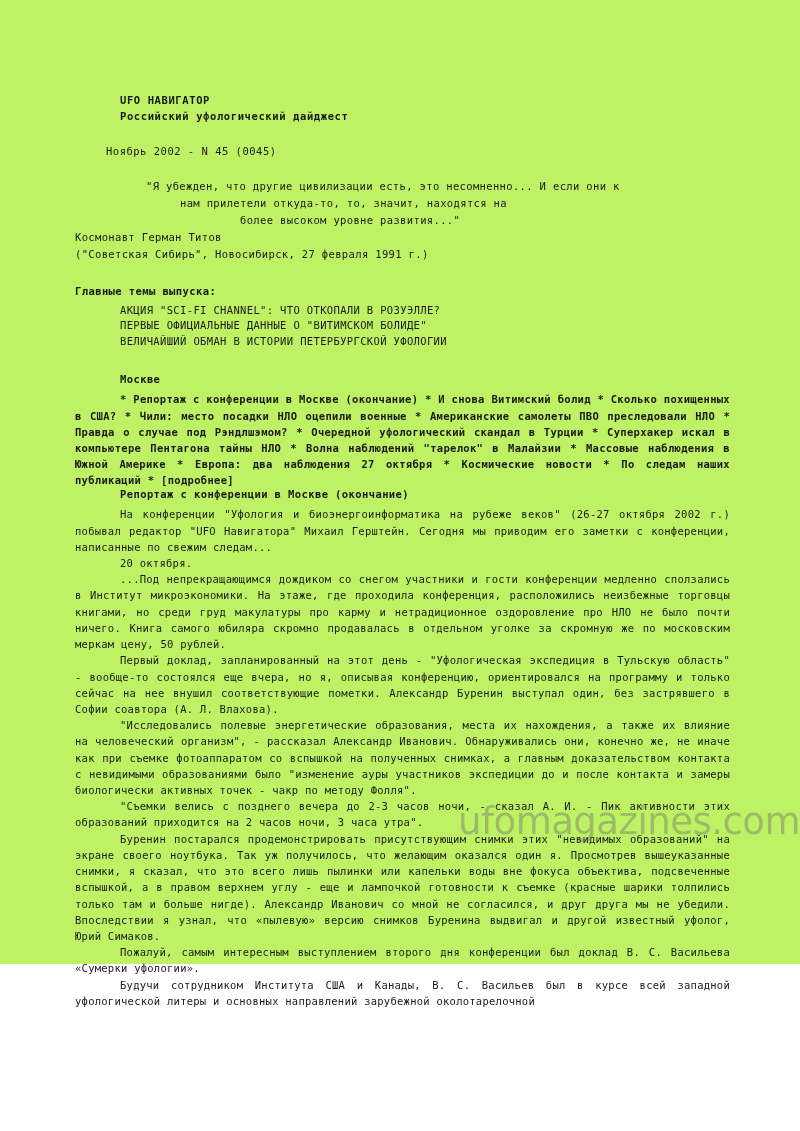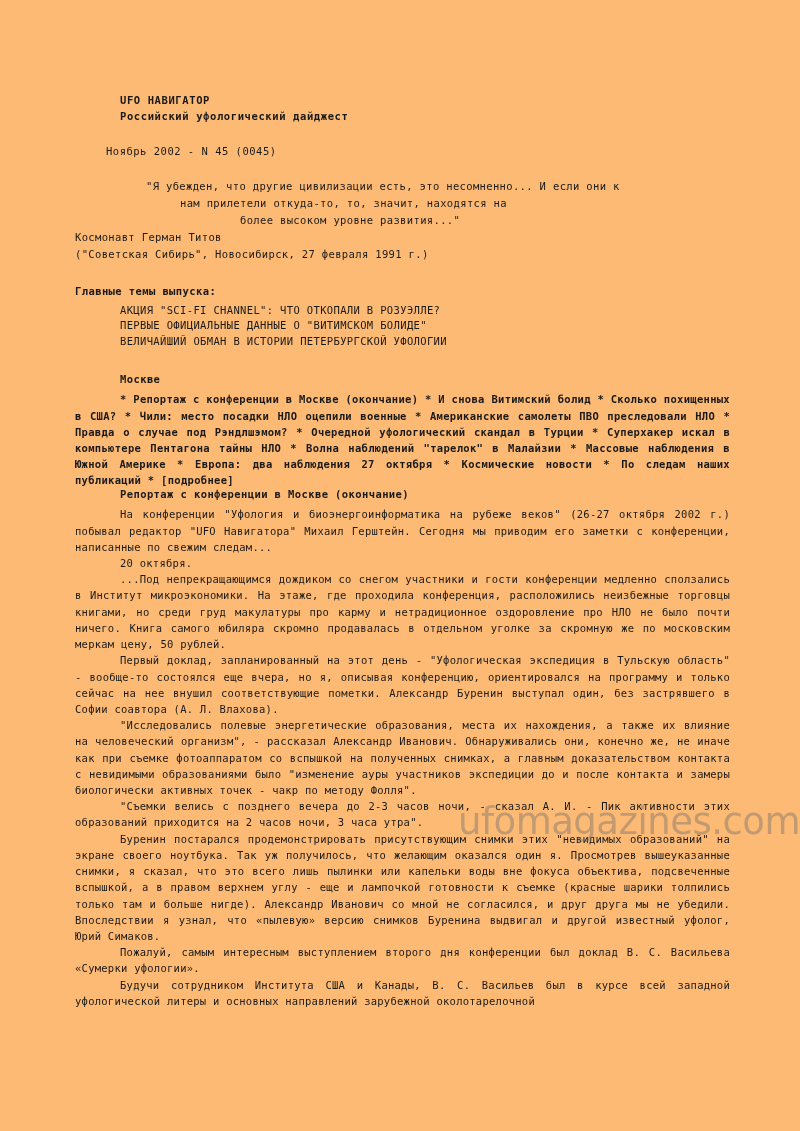--- a/index.html
+++ b/index.html
@@ -12,22 +12,22 @@
     height: 1131px;
     position: relative;
     font-family: "DejaVu Sans Mono", "Liberation Mono", monospace;
     color: #1a1a1a;
     overflow: hidden;
   }
   .page {
     position: absolute;
     left: 0; top: 0;
     width: 800px;
-    height: 1131px;
-    background: #fdba74;
+    height: 964px;
+    background: #bef264;
   }
   .content {
     position: absolute;
     left: 75px;
     top: 92px;
     width: 655px;
   }
   .masthead {
     font-family: "DejaVu Sans Mono", "Liberation Mono", monospace;
     font-weight: bold;

